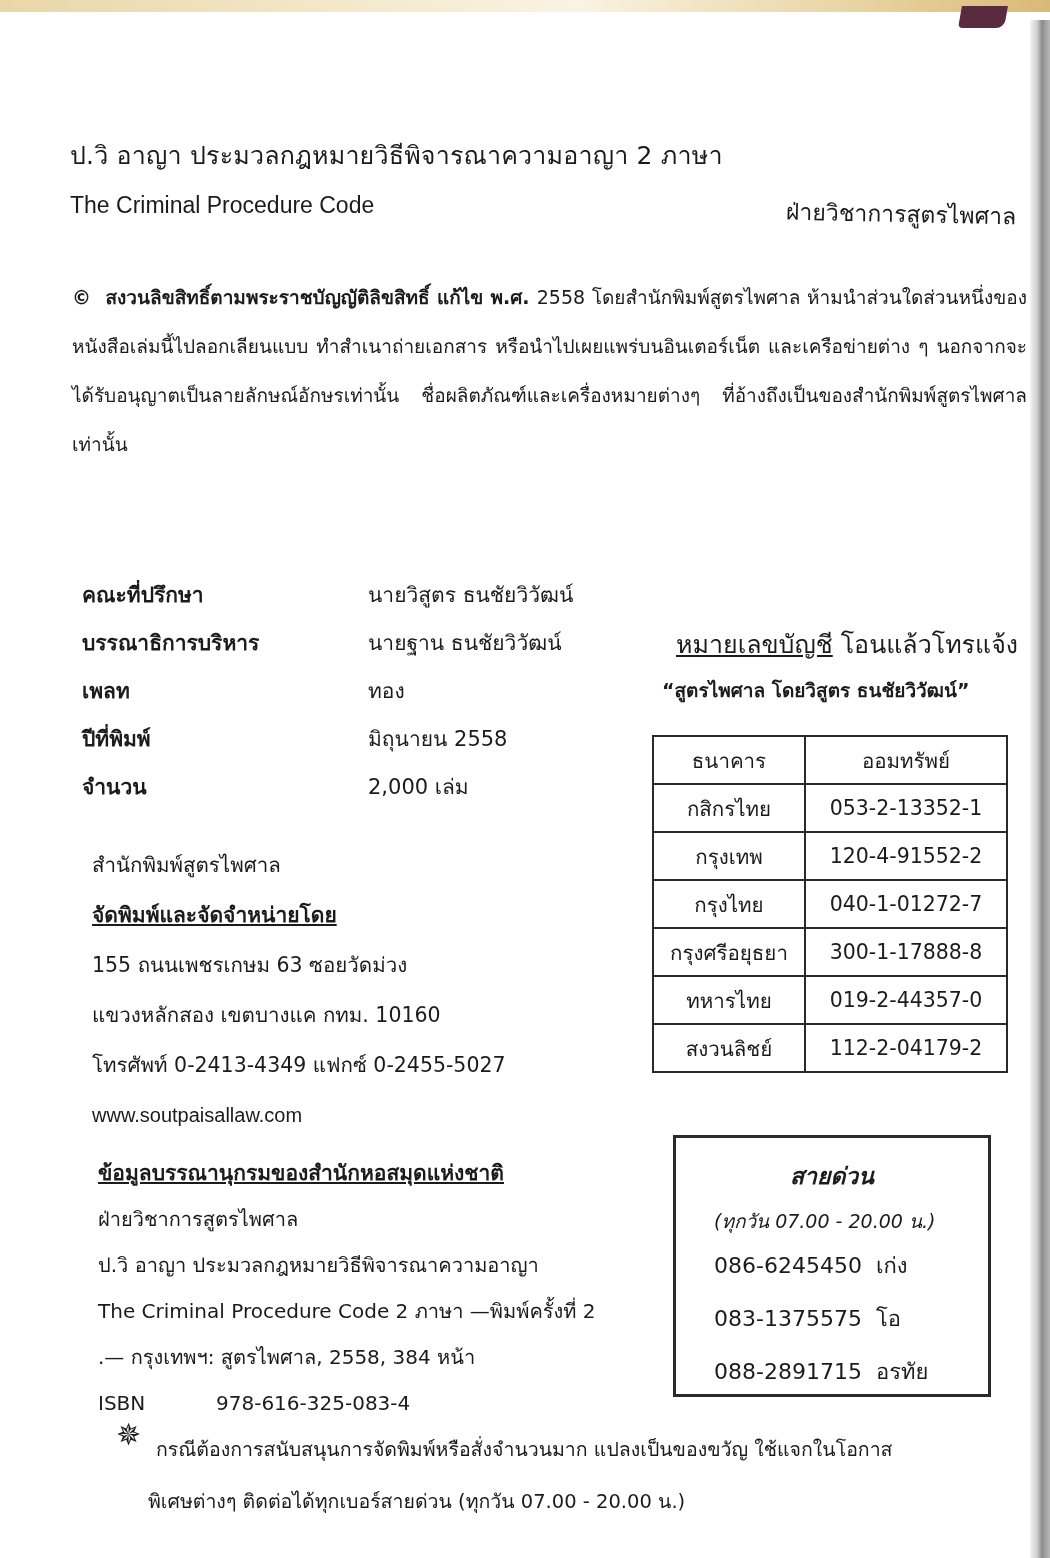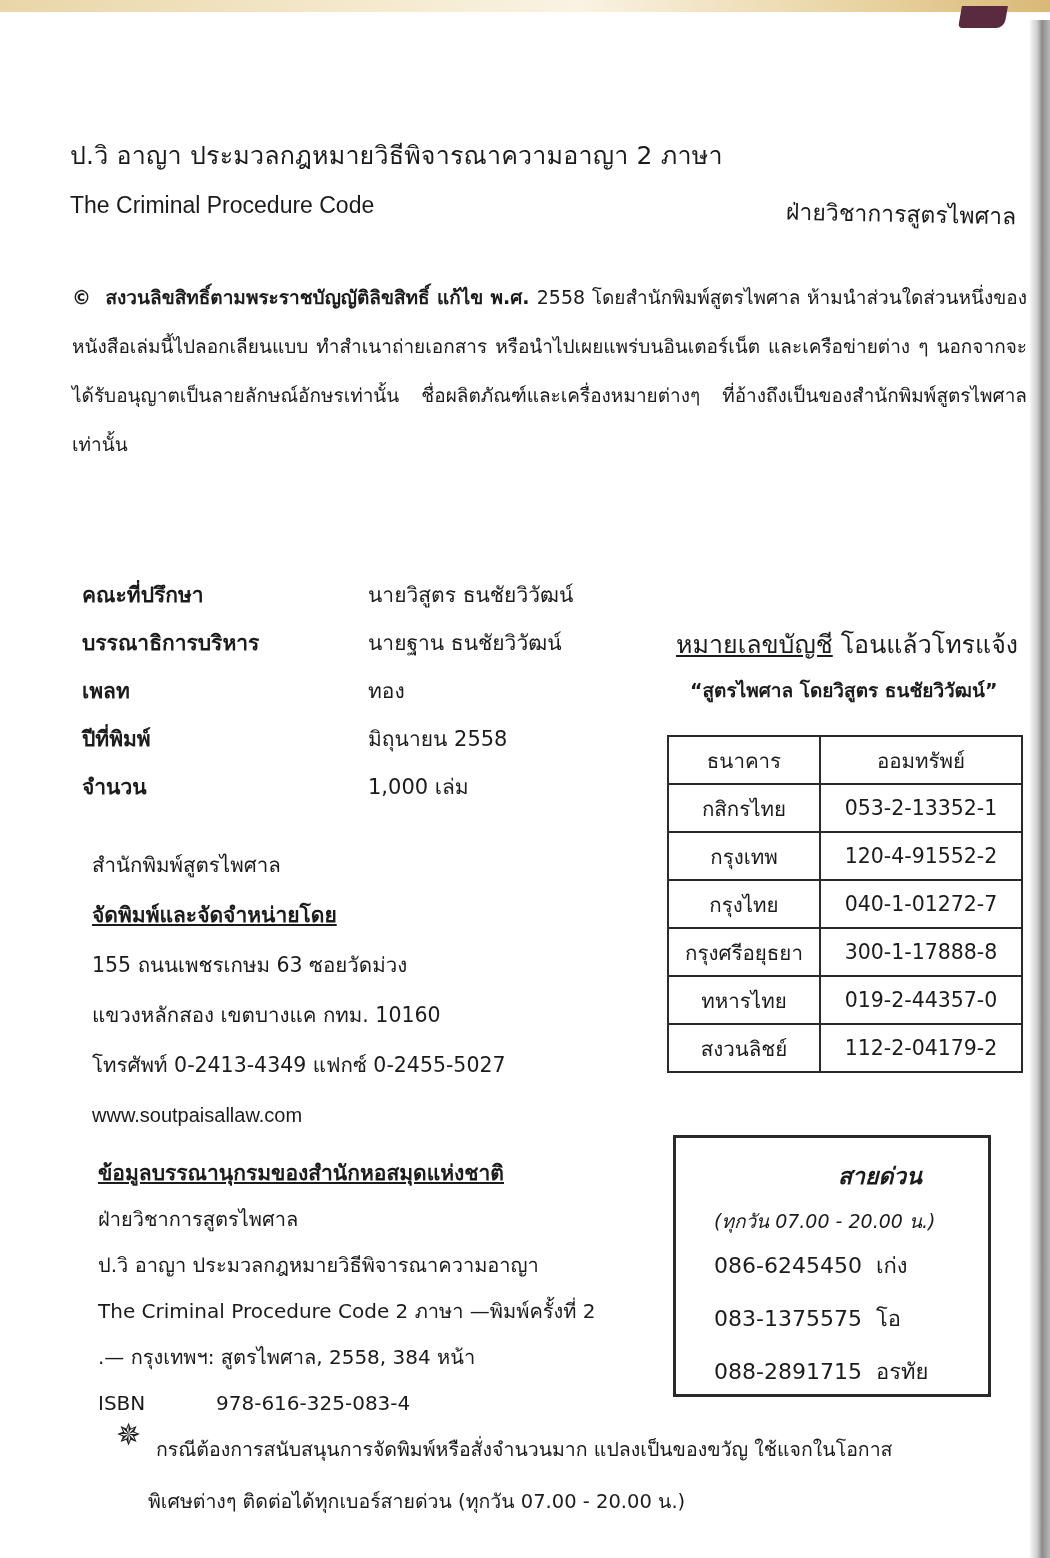--- a/index.html
+++ b/index.html
@@ -29,45 +29,45 @@
   .copyright { left: 72px; top: 273px; width: 955px; font-size: 19px; line-height: 49px; white-space: normal; text-align: justify; }
   .copyright b { font-weight: bold; }
 
   .info-table { left: 82px; top: 570px; font-size: 21px; }
   .info-row { display: flex; height: 48px; align-items: center; }
   .info-label { width: 286px; font-weight: bold; }
   .info-value { width: 260px; }
 
   .acct-head { left: 676px; top: 624px; font-size: 25px; }
   .acct-head u { text-decoration: underline; }
-  .acct-name { left: 662px; top: 675px; font-size: 19px; font-weight: bold; margin-left: 28px; }
+  .acct-name { left: 662px; top: 675px; font-size: 19px; font-weight: bold; }
 
   .bank-table {
     position: absolute; left: 652px; top: 735px; width: 356px;
-    border-collapse: collapse; font-size: 20.5px; margin-left: 15px;
+    border-collapse: collapse; font-size: 20.5px;
   }
   .bank-table td {
     border: 2px solid #2a2a2a; height: 46px; text-align: center; padding: 0;
   }
   .bank-table td.bank { width: 150px; }
 
   .section-head { font-size: 21px; font-weight: bold; text-decoration: underline; }
   .pub-block { left: 92px; top: 840px; font-size: 20.5px; }
   .pub-block .line { height: 50px; line-height: 50px; }
   .pub-block .url { font-family: "Liberation Sans", sans-serif; font-size: 20px; }
 
   .cat-block { left: 98px; top: 1150px; font-size: 20px; }
   .cat-block .line { height: 46px; line-height: 46px; }
   .cat-block .isbn-label { display: inline-block; width: 118px; }
 
   .hotline-box {
     position: absolute; left: 673px; top: 1135px; width: 318px; height: 262px;
     border: 3px solid #2a2a2a; box-sizing: border-box;
   }
-  .hotline-title { position: absolute; left: 0; width: 100%; top: 20px; text-align: center; font-size: 23px; font-weight: bold; font-style: italic; padding-left: 48px; }
+  .hotline-title { position: absolute; left: 0; width: 100%; top: 20px; text-align: center; font-size: 23px; font-weight: bold; font-style: italic; }
   .hotline-hours { position: absolute; left: 38px; top: 68px; font-size: 19px; font-style: italic; }
   .hotline-item { position: absolute; left: 38px; font-size: 22px; }
   .note-line2 { left: 116px; top: 1486px; font-size: 19.5px; margin-left: 32px; }
 </style>
 </head>
 <body>
 
 <div class="page-edge-top"></div>
 <div class="page-edge-dark"></div>
 <div class="page-edge-right"></div>
@@ -92,21 +92,21 @@
   <div class="info-row">
     <span class="info-label">เพลท</span>
     <span class="info-value">ทอง</span>
   </div>
   <div class="info-row">
     <span class="info-label">ปีที่พิมพ์</span>
     <span class="info-value">มิถุนายน  2558</span>
   </div>
   <div class="info-row">
     <span class="info-label">จำนวน</span>
-    <span class="info-value">1,000   เล่ม</span>
+    <span class="info-value">2,000   เล่ม</span>
   </div>
 </div>
 
 <div class="abs acct-head">
   <u>หมายเลขบัญชี</u><span>  โอนแล้วโทรแจ้ง</span>
 </div>
 <div class="abs acct-name">“สูตรไพศาล โดยวิสูตร  ธนชัยวิวัฒน์”</div>
 
 <table class="bank-table">
   <tbody>

